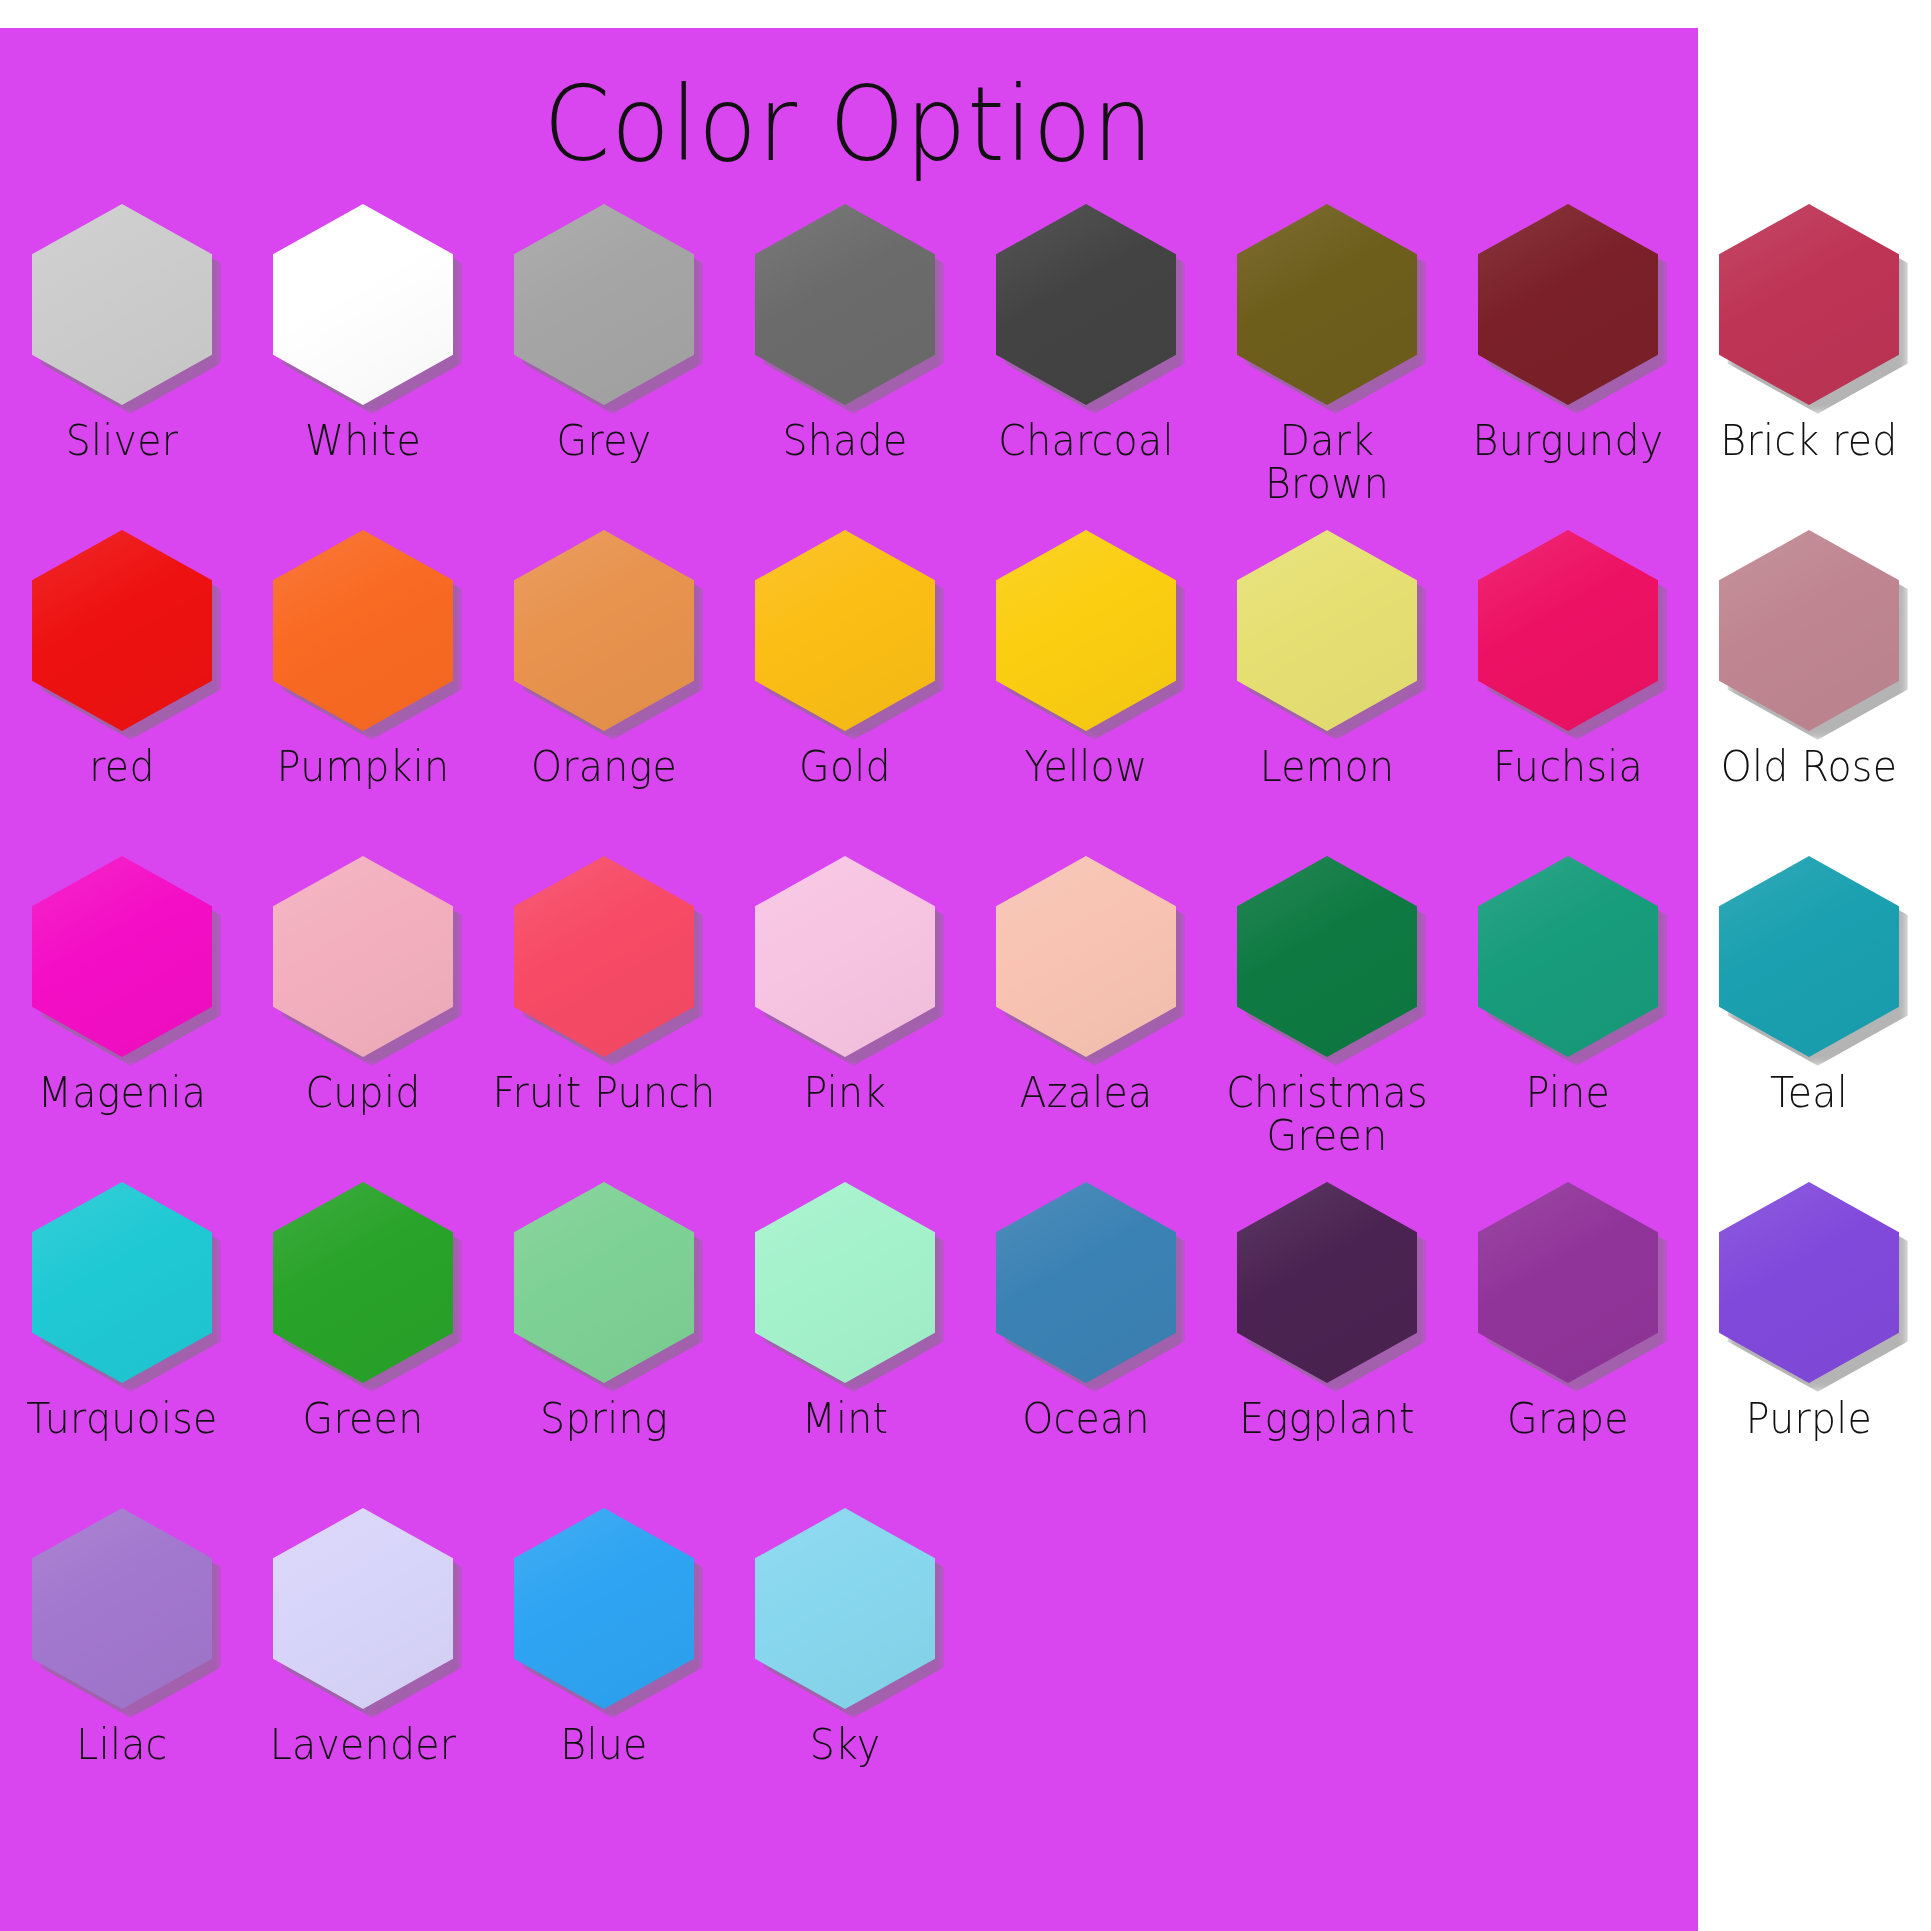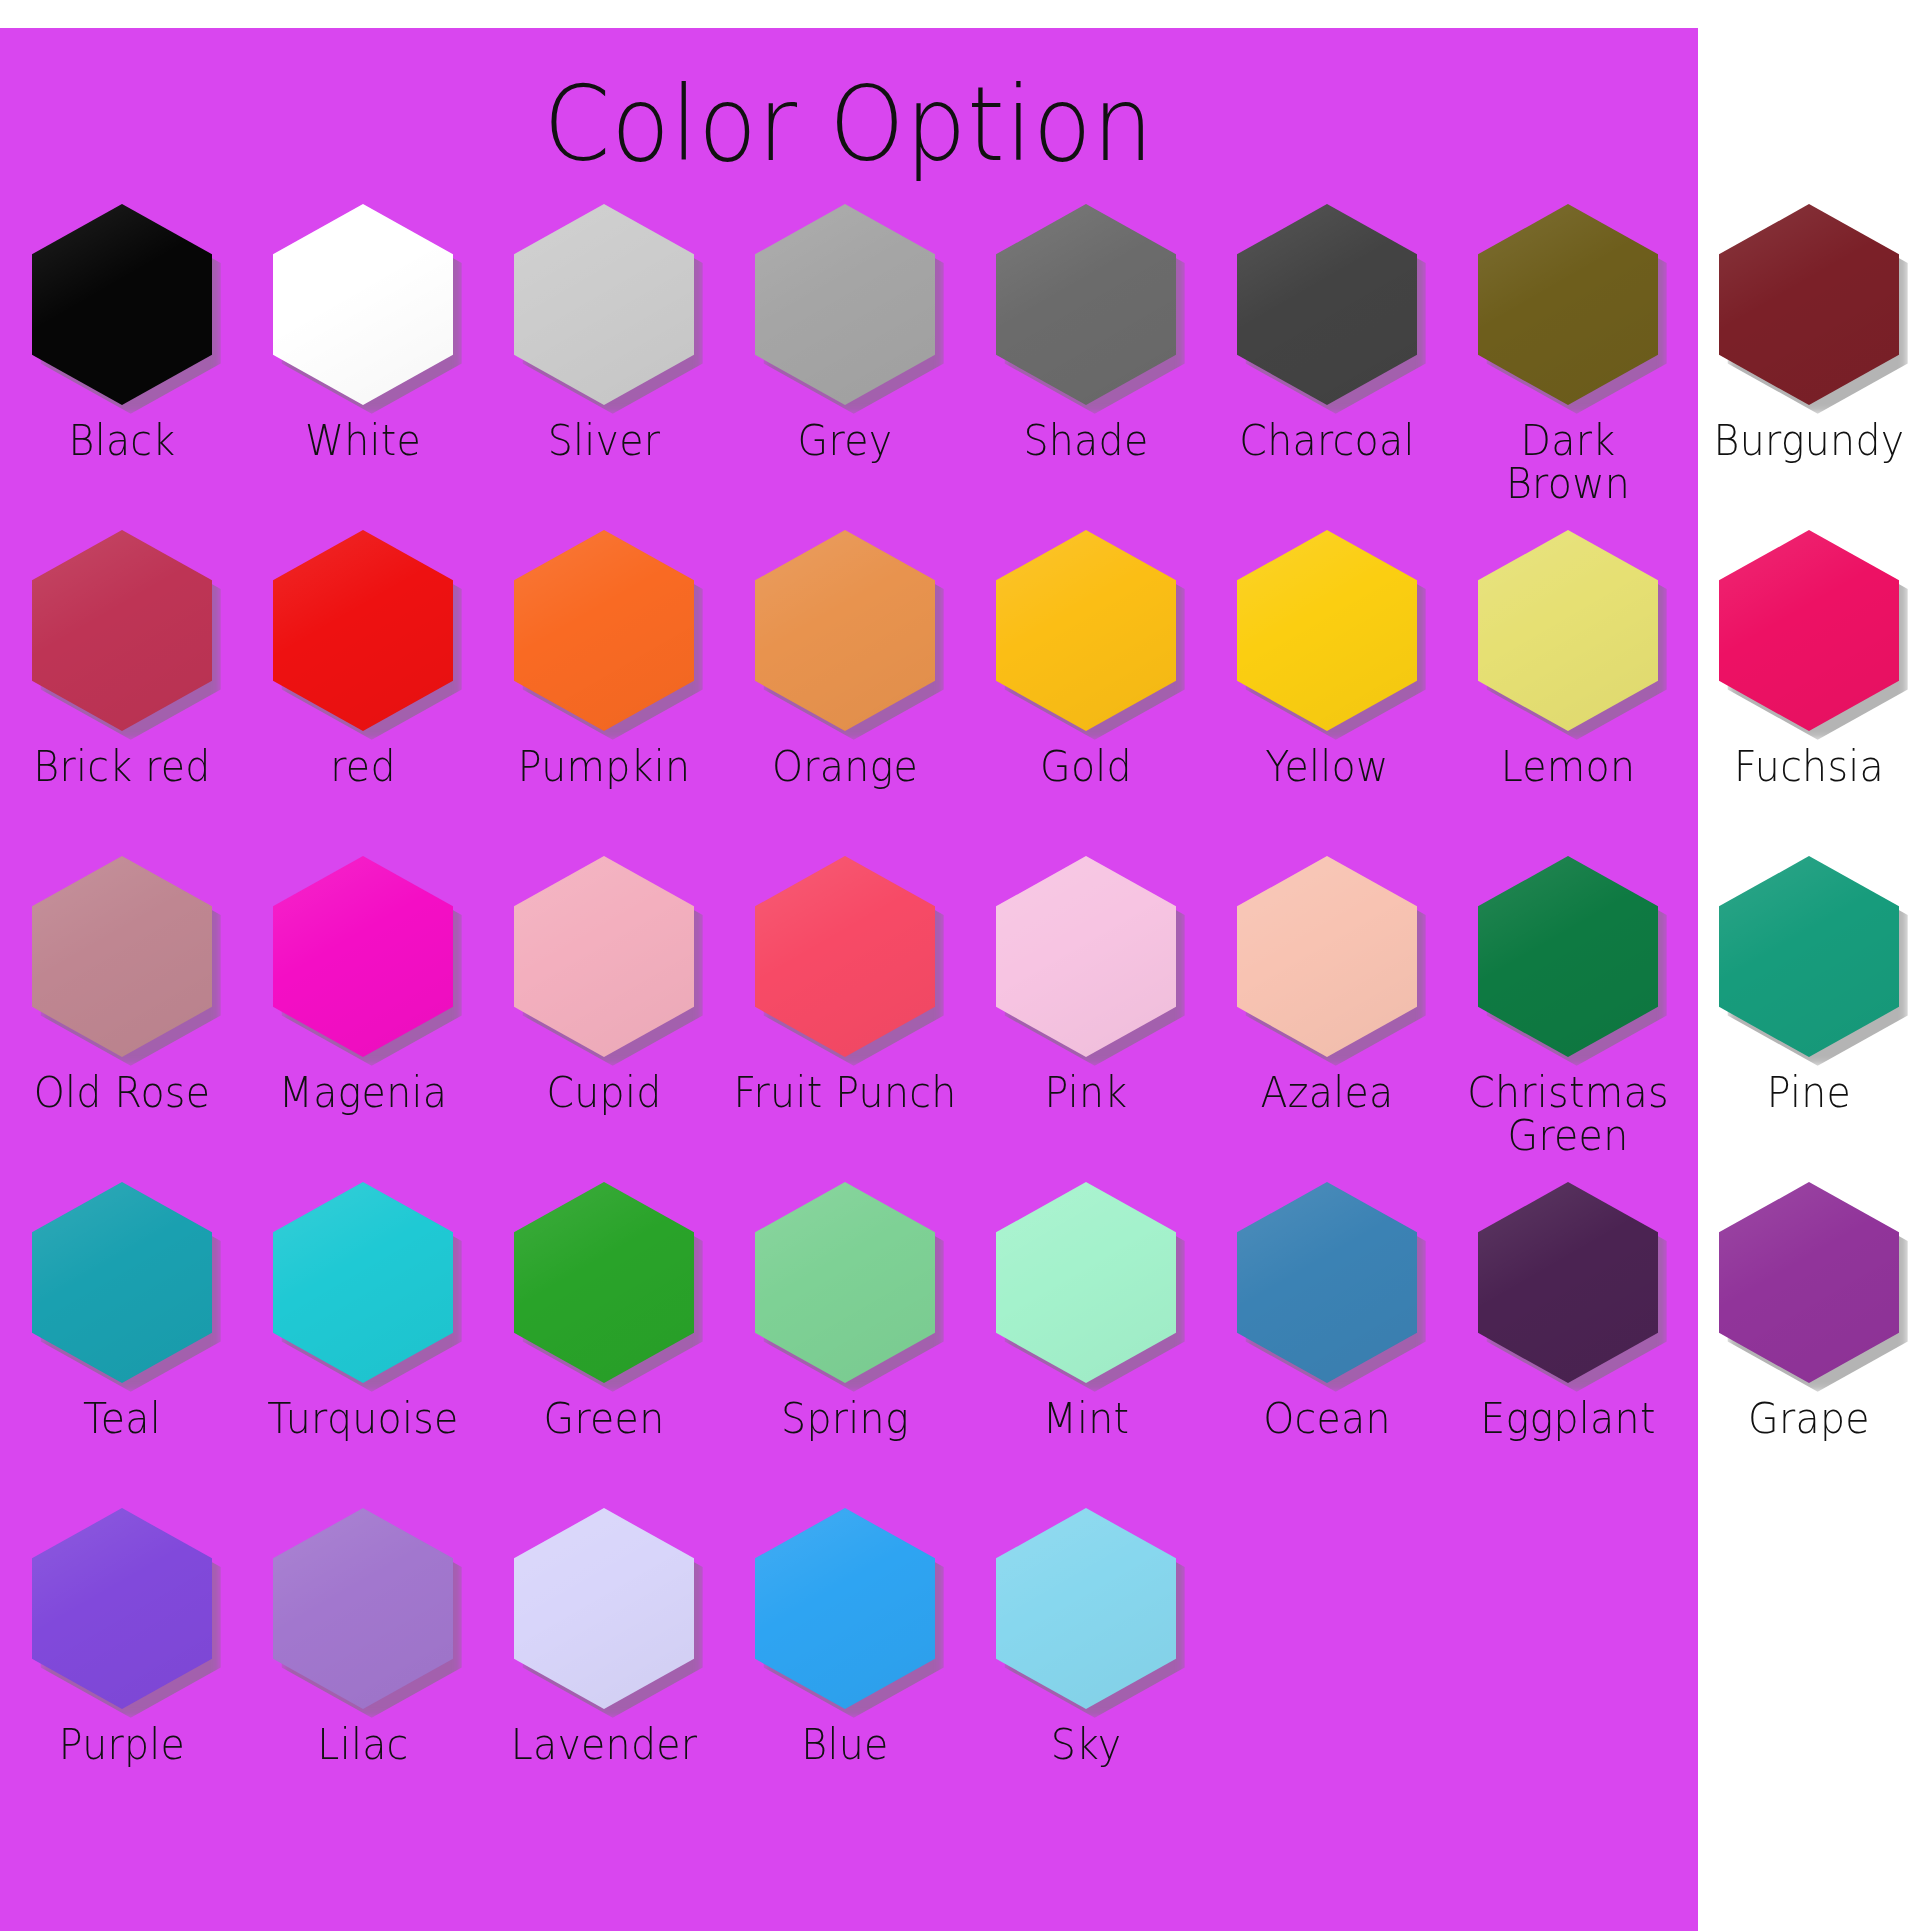--- a/index.html
+++ b/index.html
@@ -130,41 +130,34 @@
 <div id="page">
 
   <div id="title-bar">
     <h1 id="page-title">Color Option</h1>
   </div>
 
   <div id="swatch-grid">
       <div class="swatch-cell">
         <div class="hex-wrap">
           <div class="hex-shadow"></div>
-          <div class="hex" style="background: rgb(6, 6, 6);"></div>
-        </div>
-        <div class="swatch-label">Black</div>
+          <div class="hex" style="background: rgb(204, 204, 204);"></div>
+        </div>
+        <div class="swatch-label">Sliver</div>
       </div>
       <div class="swatch-cell">
         <div class="hex-wrap">
           <div class="hex-shadow"></div>
           <div class="hex is-white" style="background: rgb(255, 255, 255);"></div>
         </div>
         <div class="swatch-label">White</div>
       </div>
       <div class="swatch-cell">
         <div class="hex-wrap">
           <div class="hex-shadow"></div>
-          <div class="hex" style="background: rgb(204, 204, 204);"></div>
-        </div>
-        <div class="swatch-label">Sliver</div>
-      </div>
-      <div class="swatch-cell">
-        <div class="hex-wrap">
-          <div class="hex-shadow"></div>
           <div class="hex" style="background: rgb(165, 165, 165);"></div>
         </div>
         <div class="swatch-label">Grey</div>
       </div>
       <div class="swatch-cell">
         <div class="hex-wrap">
           <div class="hex-shadow"></div>
           <div class="hex" style="background: rgb(107, 107, 107);"></div>
         </div>
         <div class="swatch-label">Shade</div>

